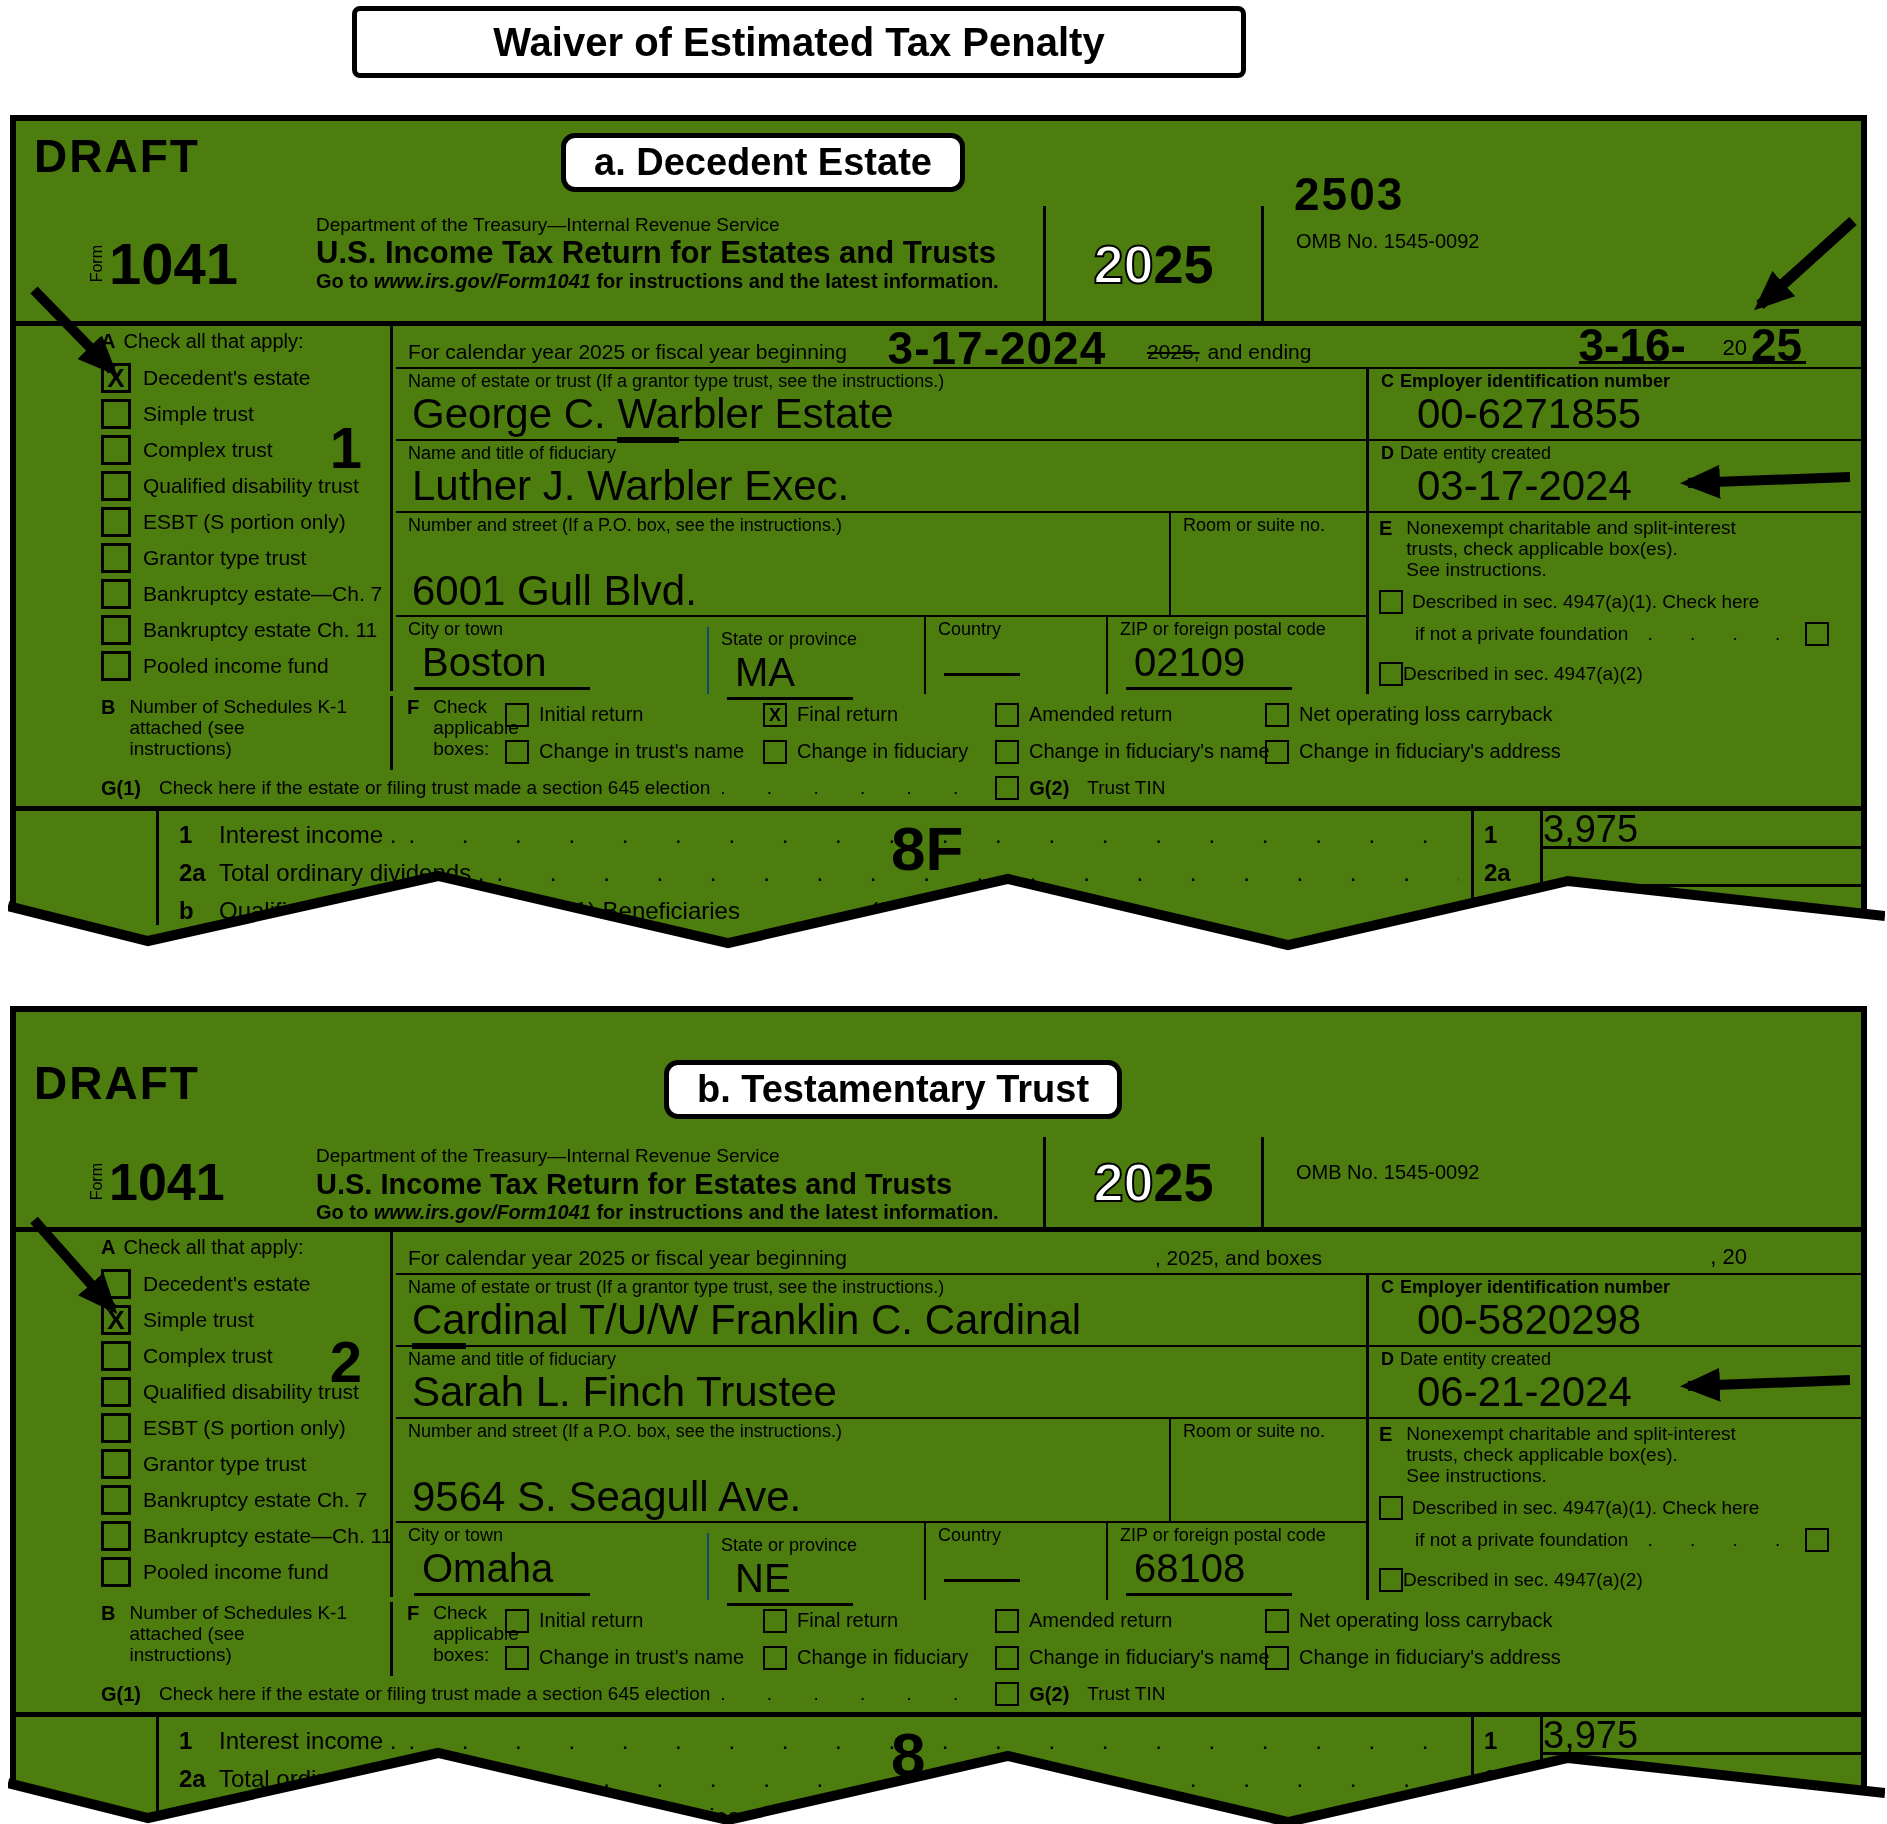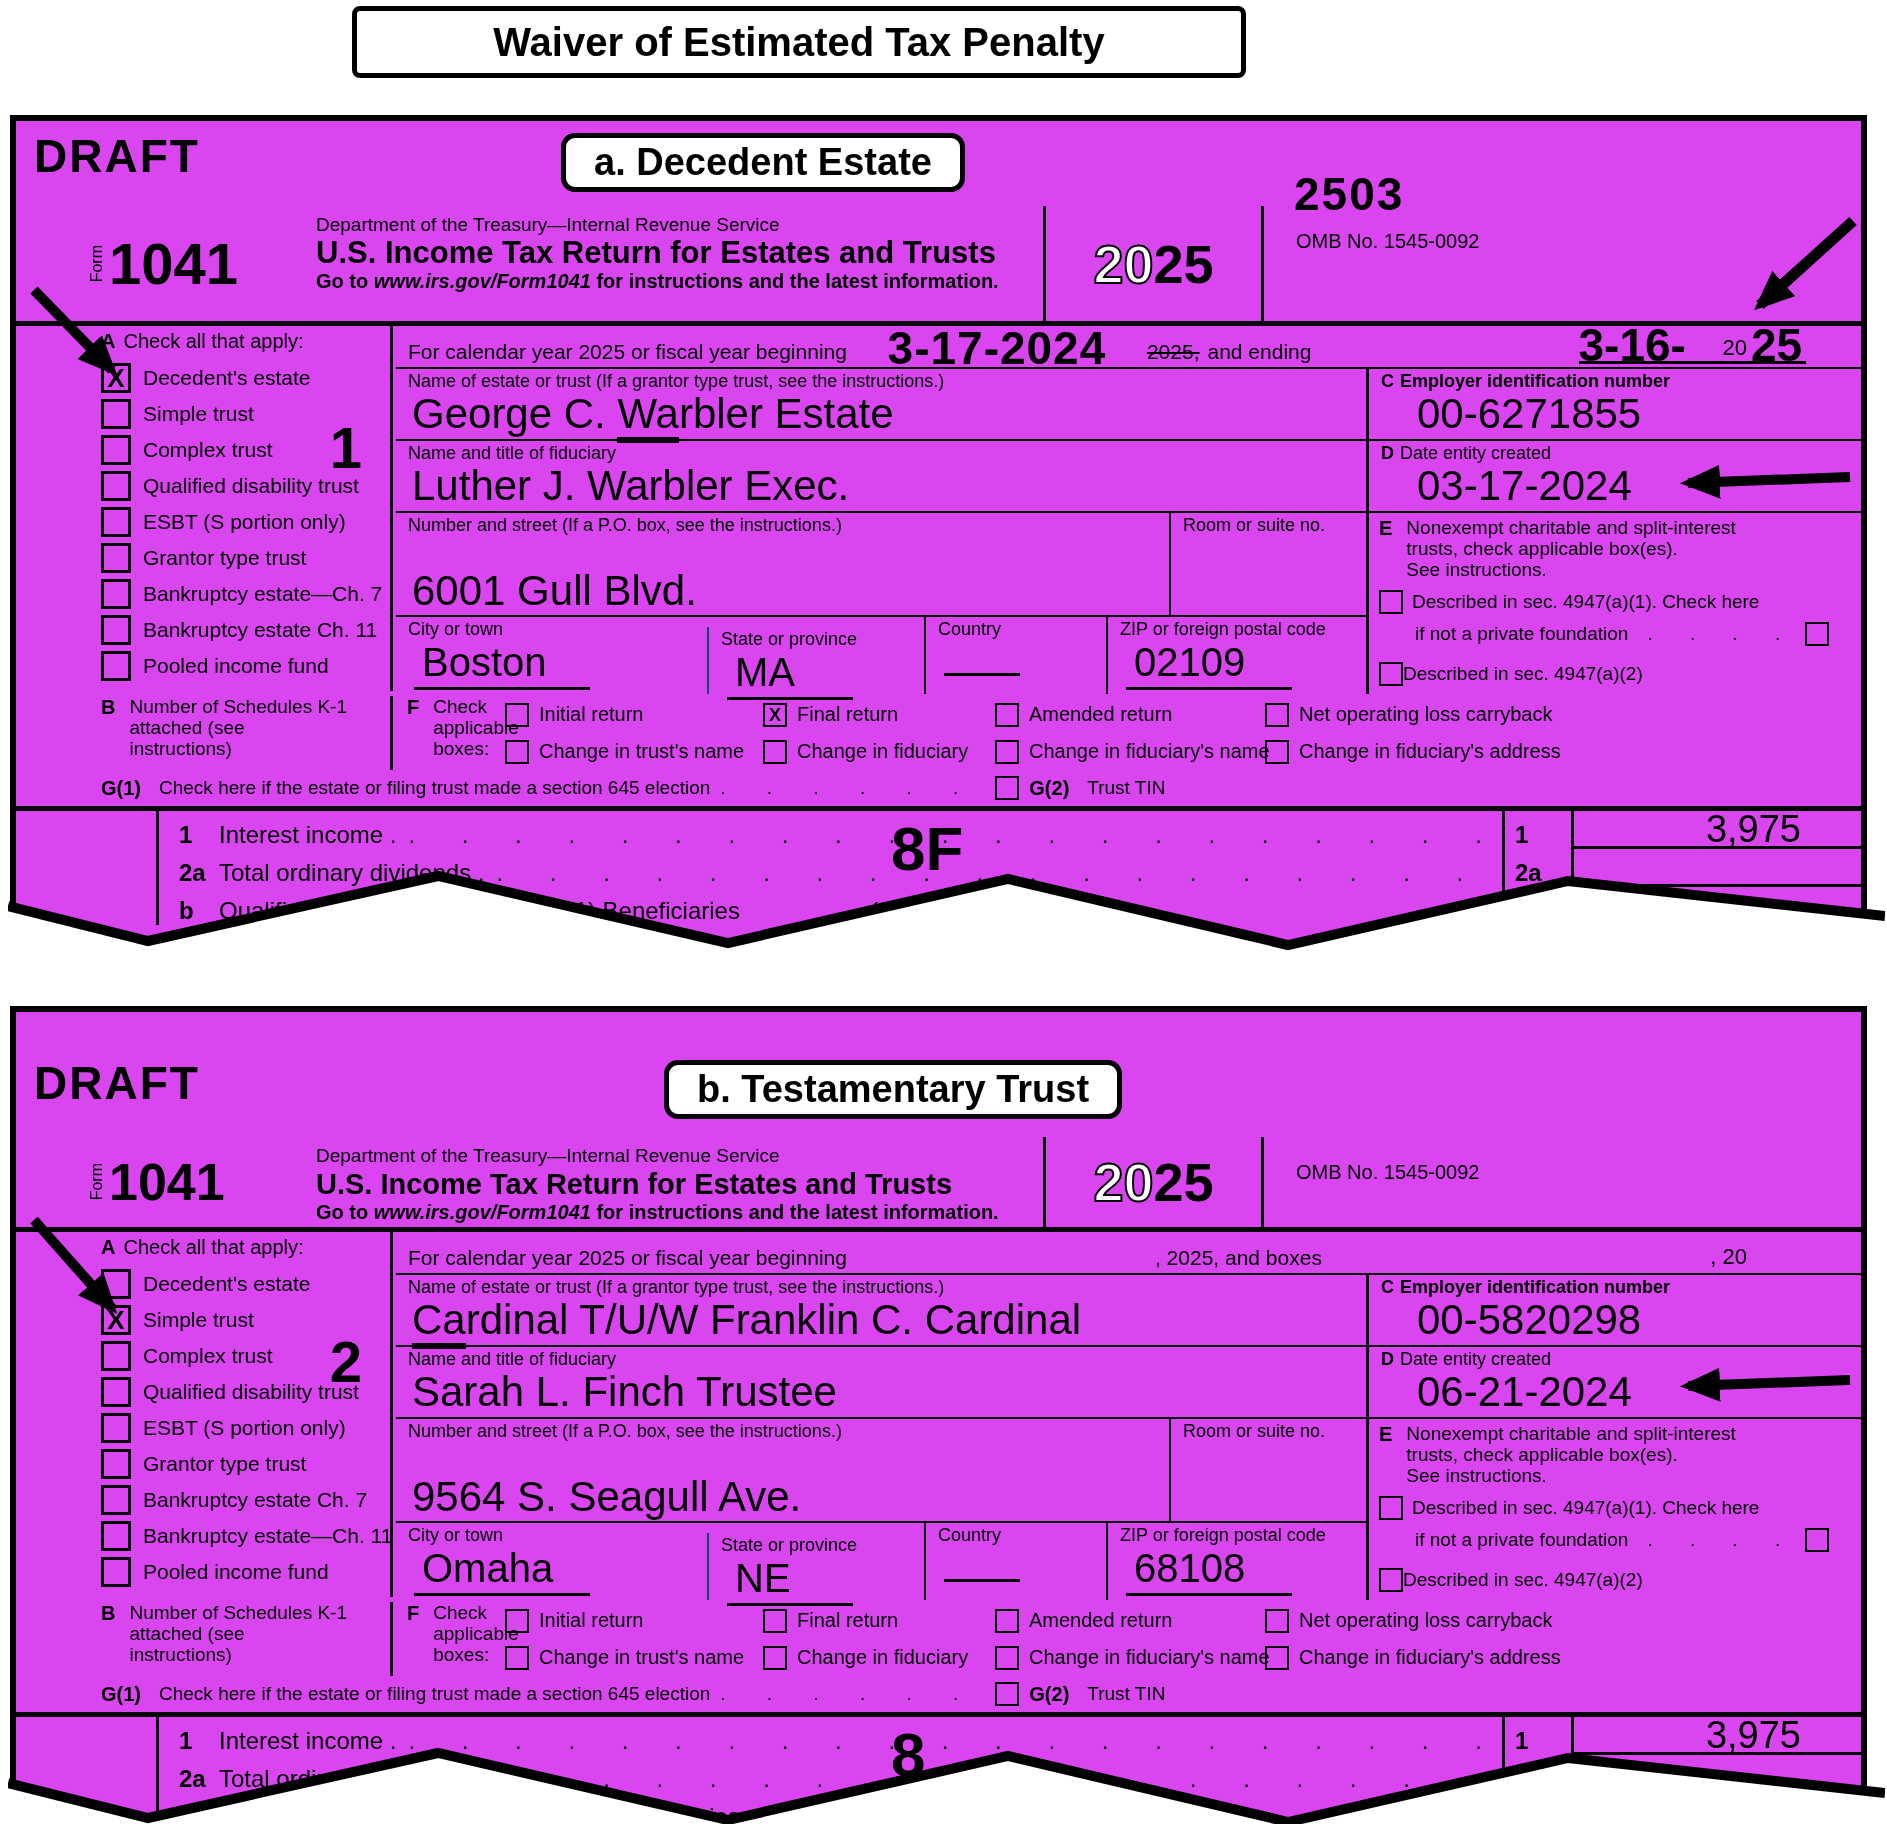--- a/index.html
+++ b/index.html
@@ -3,21 +3,21 @@
 <meta charset="utf-8">
 <style>
   html,body{margin:0;padding:0;}
   body{width:1887px;height:1824px;background:#fff;color:#000;
        font-family:"Liberation Sans",sans-serif;position:relative;overflow:hidden;}
 
   .titlebox{position:absolute;left:352px;top:6px;width:884px;height:62px;
     border:5px solid #000;border-radius:8px;display:flex;align-items:center;
     justify-content:center;font-size:40px;font-weight:bold;}
 
-  .panel{position:absolute;left:10px;width:1845px;border:6px solid #000;border-bottom:none;background:#d946ef;}
+  .panel{position:absolute;left:10px;width:1845px;border:6px solid #000;border-bottom:none;background:#4d7c0f;}
   #panel-a{top:115px;height:840px;}
   #panel-b{top:1006px;height:818px;}
 
   .draft{position:absolute;left:18px;top:8px;font-size:46px;font-weight:bold;letter-spacing:2px;}
   #panel-b .draft{top:44px;}
   .plabel{position:absolute;top:12px;border:5px solid #000;border-radius:14px;
     padding:3px 28px;font-size:38px;font-weight:bold;background:#fff;white-space:nowrap;}
   #panel-a .plabel{left:545px;}
   #panel-b .plabel{left:648px;top:48px;}
   .corner-num{position:absolute;left:1278px;top:46px;font-size:46px;font-weight:bold;letter-spacing:2px;}
@@ -110,21 +110,21 @@
   .grow{height:36px;display:flex;align-items:center;padding-left:85px;font-size:19px;gap:10px;white-space:nowrap;}
   .gdots{letter-spacing:18px;width:265px;overflow:hidden;}
 
   .lines{border-top:5px solid #000;position:relative;padding-left:140px;}
   .lines-inner{border-left:3px solid #000;}
   .lrow{display:flex;align-items:flex-end;height:38px;font-size:24px;white-space:nowrap;}
   .lnum{width:60px;font-weight:bold;padding-left:20px;box-sizing:border-box;flex:none;}
   .ldots{flex:1;overflow:hidden;letter-spacing:20px;margin:0 12px;}
   .lcol{width:72px;border-left:3px solid #000;border-right:3px solid #000;box-sizing:border-box;
     font-weight:bold;padding-left:10px;align-self:stretch;display:flex;align-items:flex-end;flex:none;}
-  .lamt{width:287px;box-sizing:border-box;font-size:38px;text-align:right;
+  .lamt{width:318px;box-sizing:border-box;font-size:38px;
     padding-right:60px;line-height:34px;flex:none;}
   .lamt.ul{border-bottom:3px solid #000;}
   .lb1{margin-left:10px;} .lb2{margin-left:130px;}
   .lann{position:absolute;left:875px;top:2px;font-size:62px;font-weight:bold;z-index:2;}
 
   .tear{position:absolute;left:-8px;width:1877px;height:100px;z-index:5;}
   #panel-a .tear{top:740px;}
   #panel-b .tear{top:726px;}
 
   .arrow{position:absolute;z-index:6;}

